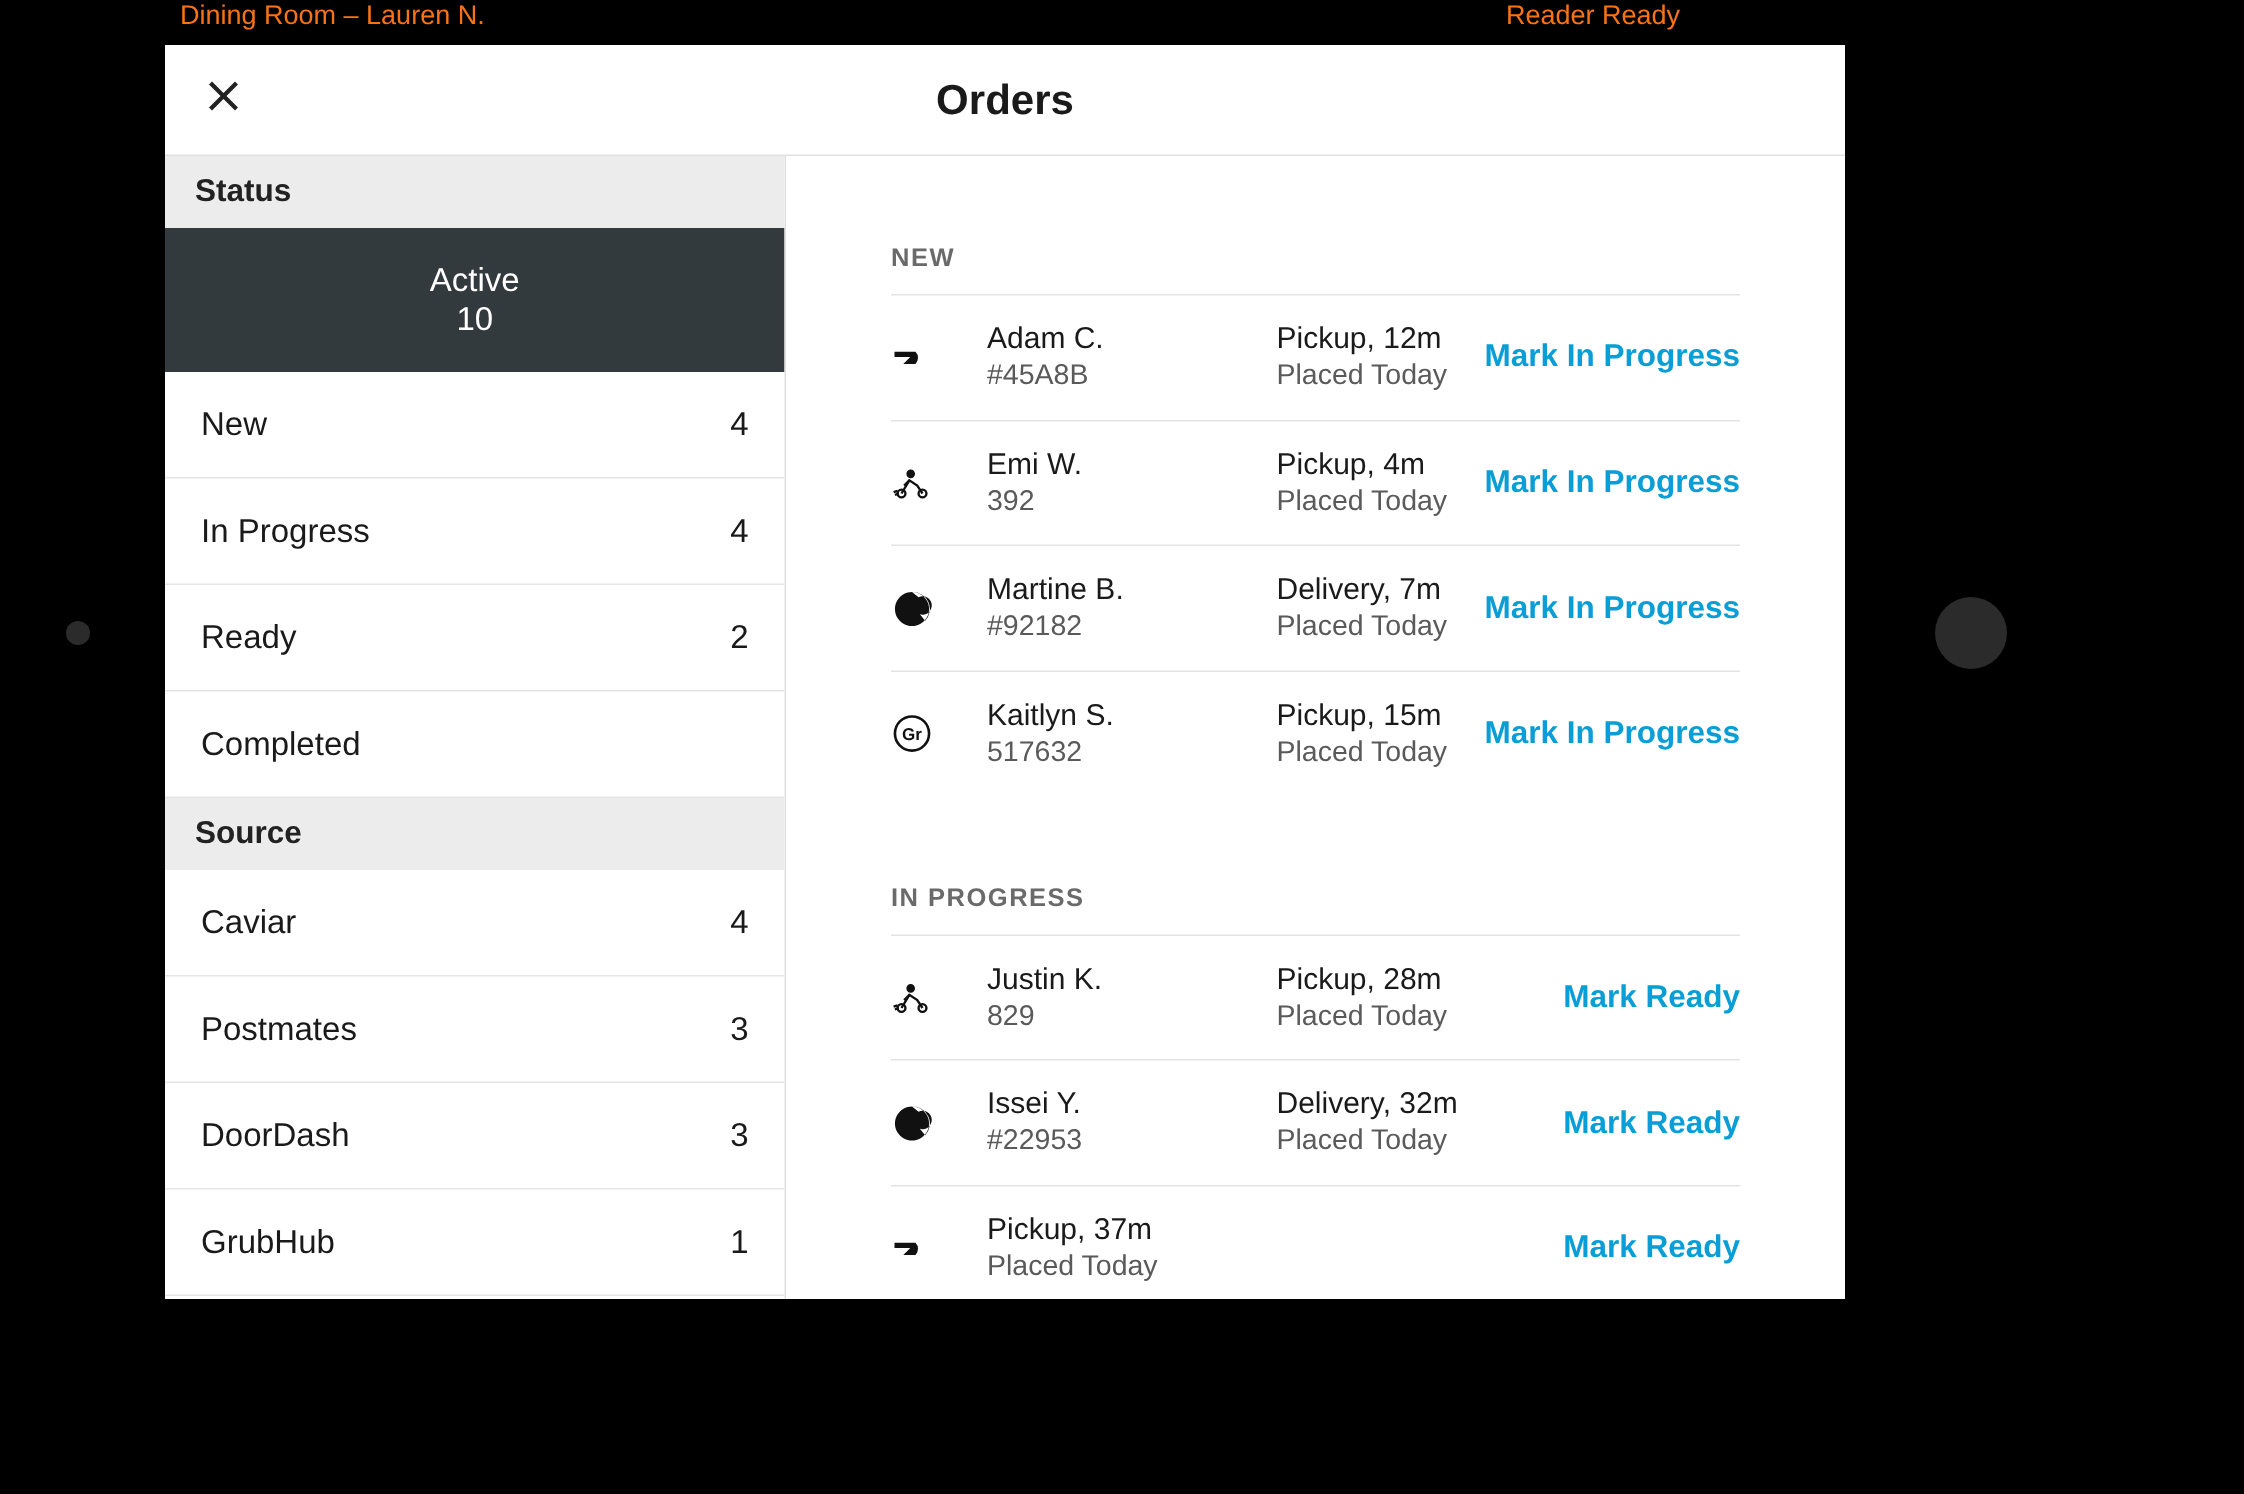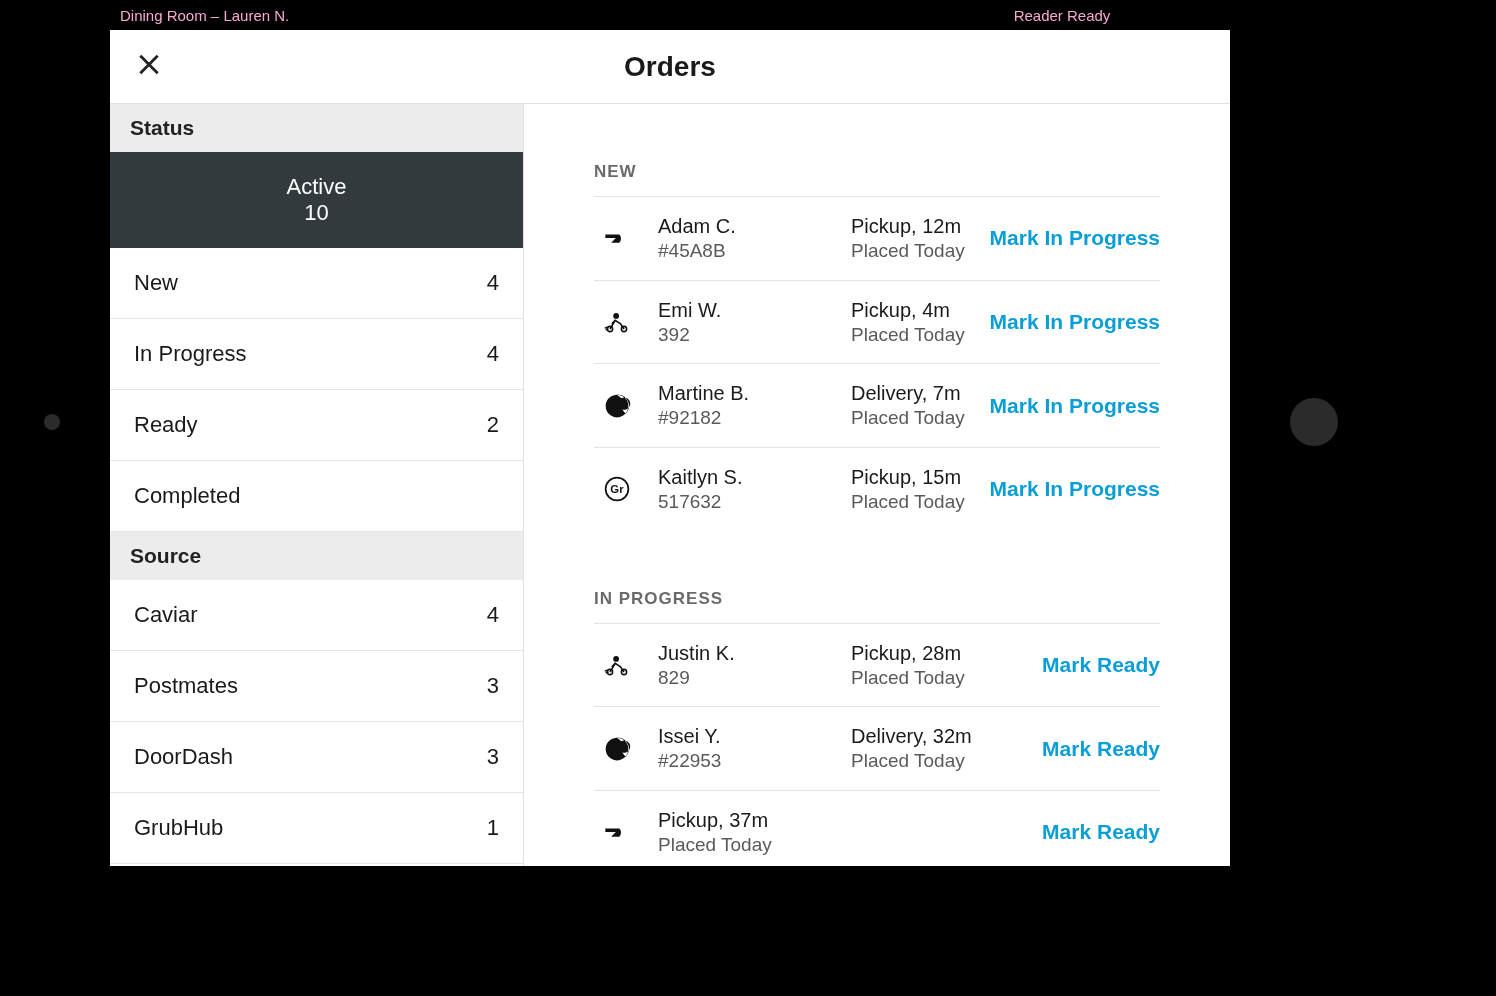--- a/index.html
+++ b/index.html
@@ -3,24 +3,24 @@
 <meta charset="utf-8">
 <style>
   * { box-sizing: border-box; margin: 0; padding: 0; }
   html, body { width: 1496px; height: 996px; font-family: -apple-system, Helvetica, Arial, sans-serif; }
   body { background: #000; position: relative; }
 
   .status-bar {
     position: absolute;
     top: 0; left: 110px; right: 110px;
     height: 30px;
-    color: #f9a8d4;
-    font-size: 15px;
-    display: flex;
-    align-items: center;
+    color: #f97316;
+    font-size: 18px;
+    display: flex;
+    align-items: flex-start;
     justify-content: space-between;
     padding: 0 10px;
   }
   .status-left { flex: 1; text-align: left; }
   .status-center { flex: 1; text-align: center; }
   .status-right { flex: 1; text-align: right; }
 
   .app {
     position: absolute;
     top: 30px; left: 110px; width: 1120px; height: 836px;
@@ -109,21 +109,20 @@
     align-items: center;
     border-top: 1px solid #e3e3e3;
     padding: 16px 0;
     gap: 18px;
   }
   .order-row:first-of-type { border-top: 1px solid #e3e3e3; }
 
   .src-icon {
     width: 46px;
     display: flex;
-    justify-content: center;
     align-items: center;
     font-size: 20px;
     color: #b91c1c;
   }
   .src-icon svg { width: 28px; height: 28px; }
 
   .col-customer { width: 175px; }
   .primary-text { font-size: 20px; font-weight: 500; color: #1a1a1a; line-height: 1.3; }
   .secondary-text { font-size: 19px; color: #5a5a5a; line-height: 1.3; }
 

